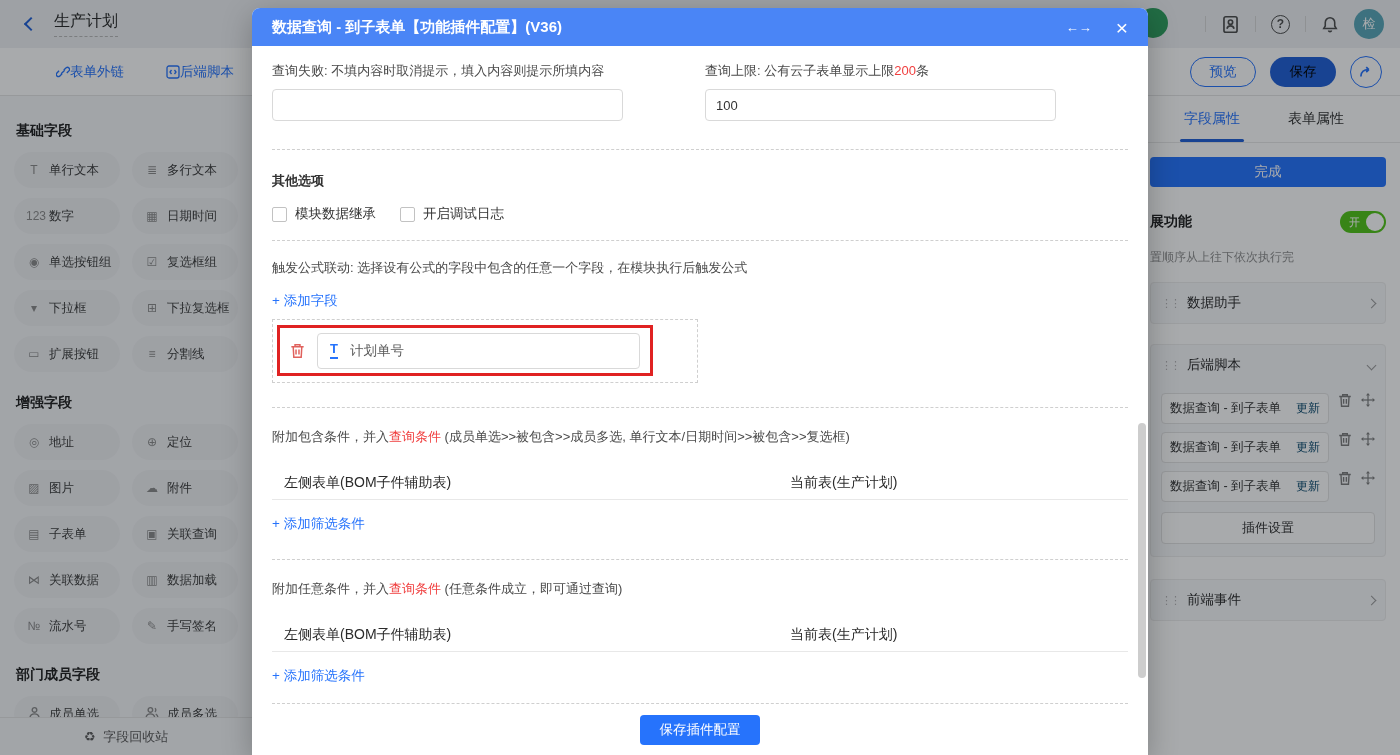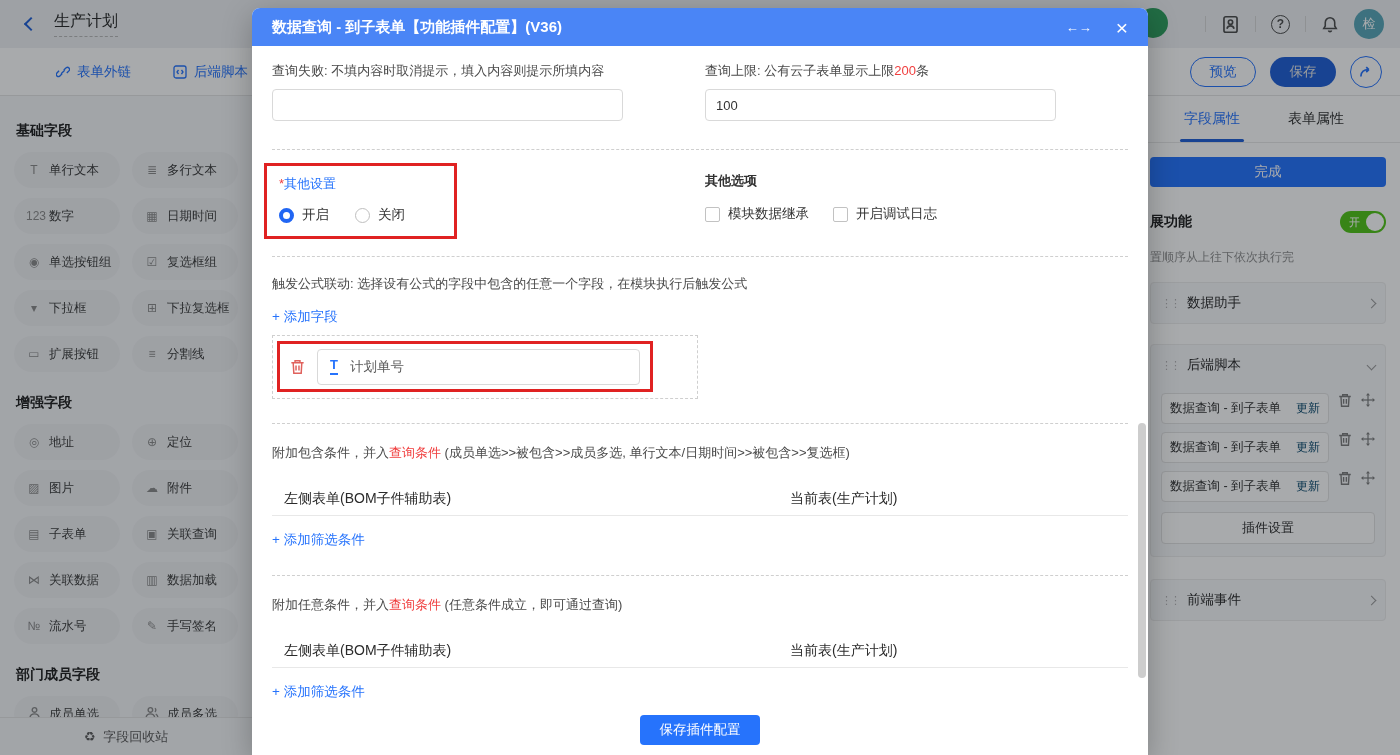--- a/index.html
+++ b/index.html
@@ -11,25 +11,25 @@
   .back-chev { width:10px; height:10px; border-left:2.5px solid #2160d6; border-bottom:2.5px solid #2160d6; transform:rotate(45deg); margin-left:26px; }
   .app-title { margin-left:18px; font-size:16px; color:#2a2a2a; border-bottom:1px dashed #b8b8b8; padding-bottom:4px; }
   .topbar-right { position:absolute; right:16px; top:0; height:48px; display:flex; align-items:center; gap:15px; color:#4d4d4d; }
   .tb-divider { width:1px; height:16px; background:#d7d7d7; }
   .circle-avatar { width:30px; height:30px; border-radius:50%; display:flex; align-items:center; justify-content:center; color:#fff; font-size:13px; }
   .avatar-green { position:absolute; left:1138px; top:8px; width:30px; height:30px; border-radius:50%; background:#2f9e5f; }
   .avatar-teal { background:#5aa7b8; }
   .help-circle { width:19px; height:19px; border:1.6px solid #4d4d4d; border-radius:50%; display:flex; align-items:center; justify-content:center; font-size:12px; font-weight:bold; }
 
   .toolbar { position:absolute; left:0; top:48px; width:1400px; height:48px; background:#fdfdfd; border-bottom:1px solid #e4e4e4; display:flex; align-items:center; }
-  .tb-link { display:flex; align-items:center; gap:7px; color:#2673fc; font-size:13.5px; margin-left:42px; cursor:pointer; }
+  .tb-link { display:flex; align-items:center; color:#2673fc; font-size:13.5px; margin-left:42px; cursor:pointer; }
   .tb-link:first-child { margin-left:56px; }
   .toolbar-right { position:absolute; right:18px; top:8px; display:flex; align-items:center; gap:14px; }
   .btn-preview { width:66px; height:30px; border:1px solid #2673fc; color:#2673fc; border-radius:16px; background:#fdfdfd; display:flex; align-items:center; justify-content:center; font-size:13.5px; }
-  .btn-save { width:66px; height:30px; background:#2160d6; color:#e5e5e5; border-radius:16px; border:none; display:flex; align-items:center; justify-content:center; font-size:13.5px; }
+  .btn-save { width:66px; height:30px; background:#2160d6; color:#000000; border-radius:16px; border:none; display:flex; align-items:center; justify-content:center; font-size:13.5px; }
   .btn-share { width:32px; height:32px; border:1px solid #2673fc; border-radius:50%; background:#fdfdfd; display:flex; align-items:center; justify-content:center; }
 
   .sidebar { position:absolute; left:0; top:96px; width:252px; bottom:0; background:#f5f6f8; padding:10px 26px 0 14px; }
   .sb-group-title { font-size:14px; font-weight:bold; color:#222; margin:14px 0 12px 2px; }
   .pill-grid { display:grid; grid-template-columns:106px 106px; gap:10px 12px; }
   .pill { height:36px; background:#eff0f2; border-radius:18px; display:flex; align-items:center; padding-left:12px; gap:7px; color:#3d3d3d; font-size:12.5px; cursor:grab; }
   .pill-icon { color:#8b8b8b; font-size:12px; width:16px; text-align:center; flex:0 0 16px; }
   .pill-cut { margin-top:10px; }
   .sb-footer { position:absolute; left:0; bottom:0; width:252px; height:38px; border-top:1px solid #e3e3e3; background:#f5f6f8; display:flex; align-items:center; justify-content:center; gap:8px; color:#5c5c5c; font-size:13px; }
 
@@ -423,37 +423,20 @@
         <div class="f-label">
           <span>查询上限: 公有云子表单显示上限</span><span class="red-text">200</span><span>条</span>
         </div>
         <input class="text-input" value="100" style="">
       </div>
     </div>
 
     <div class="dash-divider"></div>
 
     <div class="row-settings">
-      <div class="settings-left">
-        <div class="anno-box anno-settings">
-          <div>
-            <span class="red-text">*</span><span class="blue-label">其他设置</span>
-          </div>
-          <div class="radio-row">
-            <span class="radio-item">
-              <span class="radio radio-on"></span>
-              <span>开启</span>
-            </span>
-            <span class="radio-item">
-              <span class="radio radio-off"></span>
-              <span>关闭</span>
-            </span>
-          </div>
-        </div>
-      </div>
       <div style="padding-top:9px">
         <div class="f-label" style="color:#333;font-weight:bold">其他选项</div>
         <div class="check-row">
           <span class="check-item">
             <span class="checkbox"></span>
             <span>模块数据继承</span>
           </span>
           <span class="check-item">
             <span class="checkbox"></span>
             <span>开启调试日志</span>

